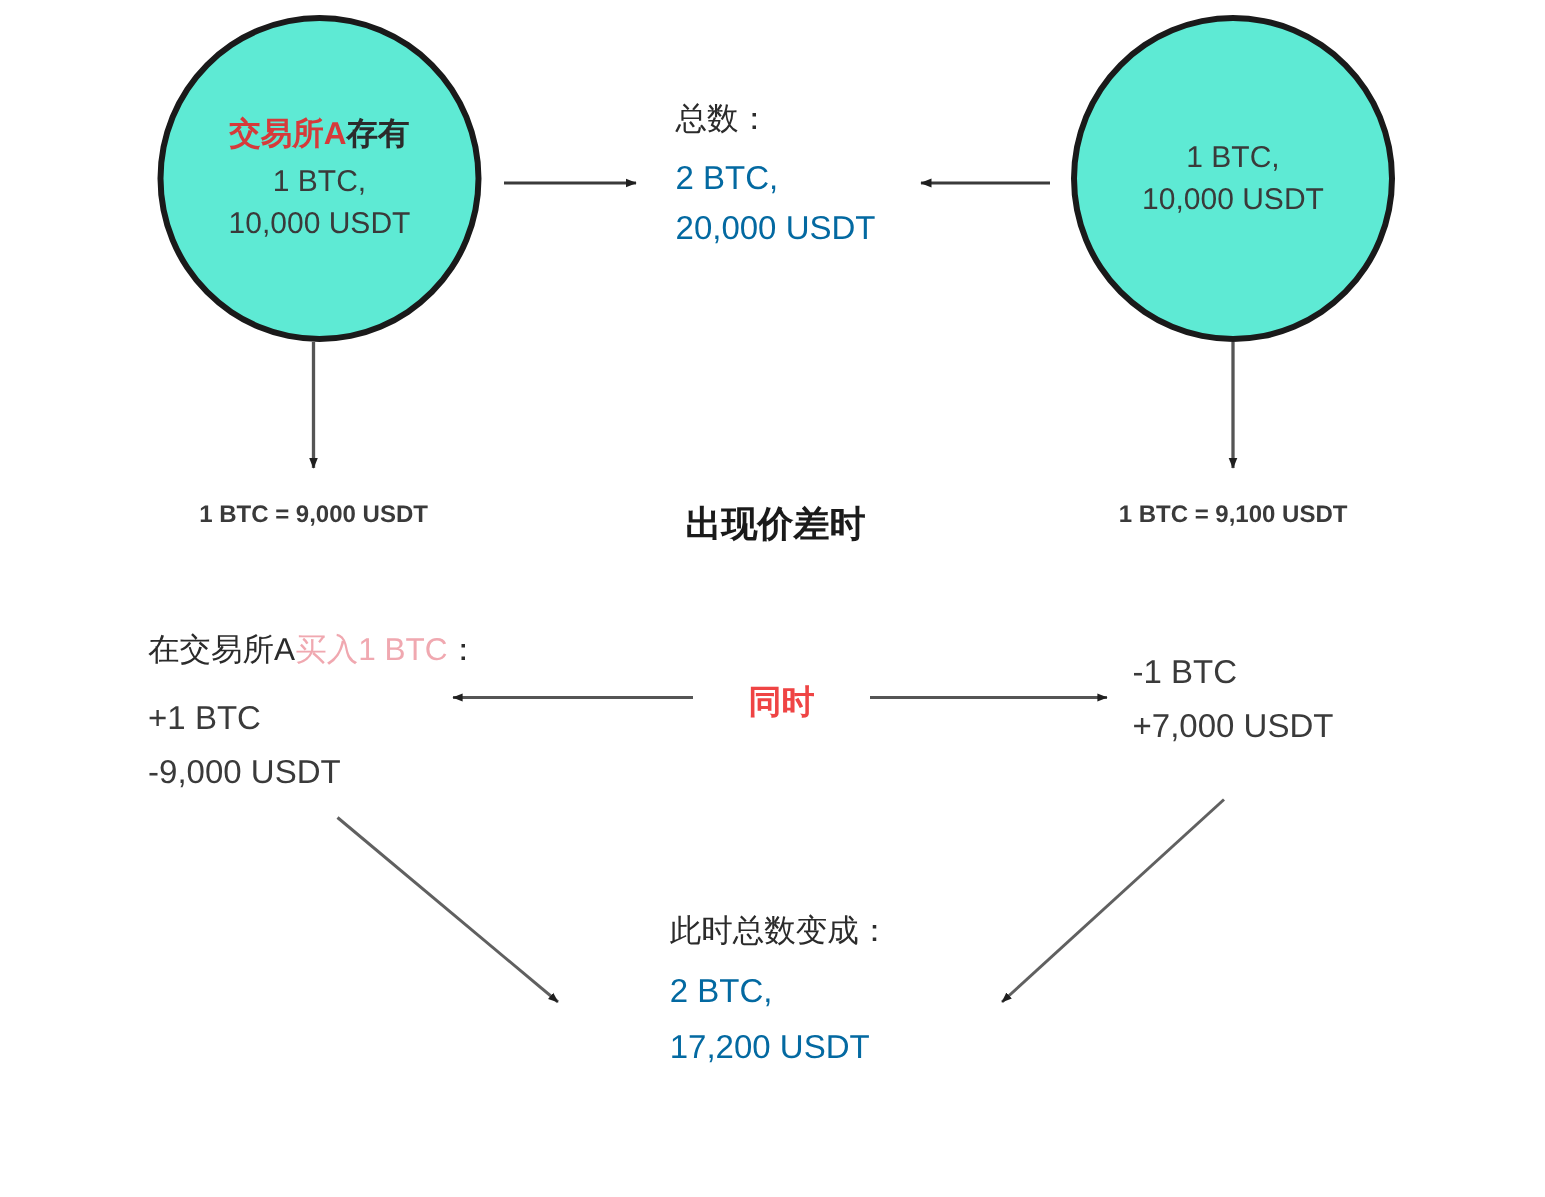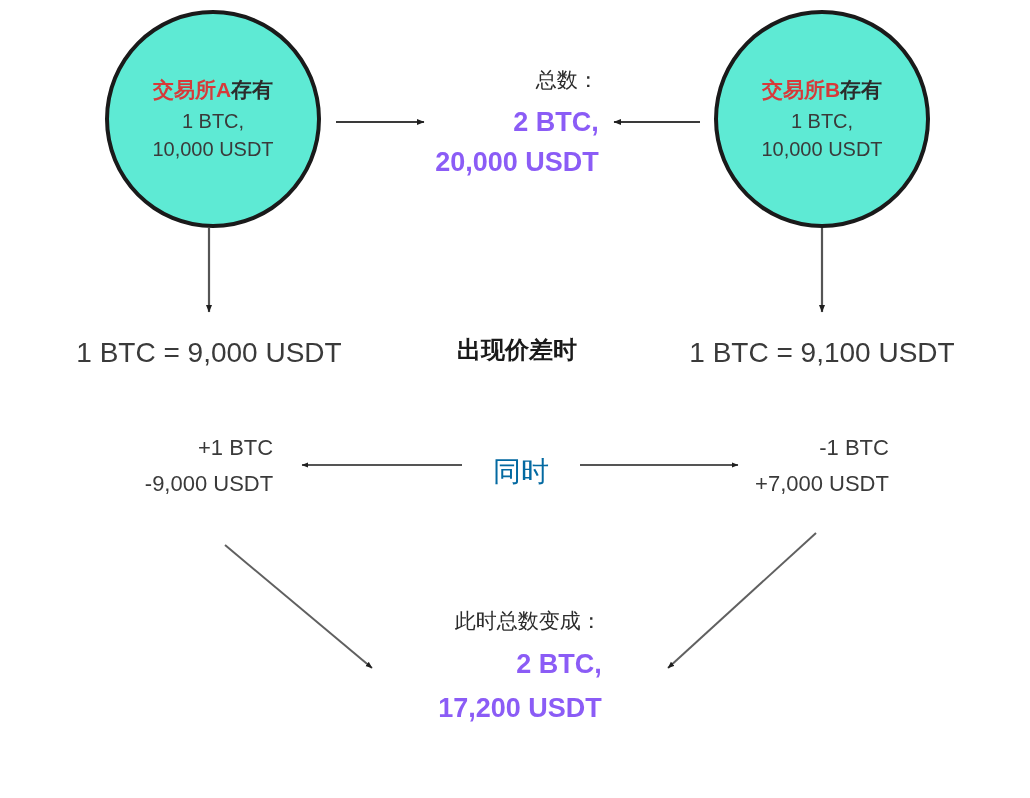--- a/index.html
+++ b/index.html
@@ -62,37 +62,37 @@
     color: #3a3a3a;
   }
 
   
   .txt {
     position: absolute;
     white-space: nowrap;
     line-height: 1.42;
   }
   .center-block {
-    text-align: right;
+    text-align: left;
     transform: translateX(-50%);
   }
 
   .lbl-reg {
     font-size: 21px;
     font-weight: normal;
     color: #2b2b2b;
   }
   .lbl-bold {
-    font-size: 27px;
-    font-weight: bold;
-    color: #8b5cf6;
+    font-size: 22px;
+    font-weight: normal;
+    color: #0369a1;
   }
   .lbl-price {
-    font-size: 28px;
-    font-weight: normal;
+    font-size: 16px;
+    font-weight: bold;
     color: #3a3a3a;
   }
   .lbl-mid-bold {
     font-size: 24px;
     font-weight: bold;
     color: #1a1a1a;
   }
   .lbl-trade {
     font-size: 21px;
     font-weight: normal;
@@ -103,23 +103,23 @@
     font-size: 22px;
     font-weight: normal;
     color: #3a3a3a;
   }
   .lbl-profit {
     font-size: 22px;
     font-weight: bold;
     color: #2a2ac8;
   }
   .lbl-tongshi {
-    font-size: 28px;
-    font-weight: normal;
-    color: #0369a1;
+    font-size: 22px;
+    font-weight: bold;
+    color: #ef4444;
   }
   .stack > div { margin: 1px 0; }
 </style>
 </head>
 <body>
 
 <div id="canvas">
 
   <svg class="arrows" viewBox="0 0 1030 798">
     <defs>
@@ -150,40 +150,40 @@
 
   <div class="ellipse-node" style="left:105px; top:10px; width:216px; height:218px;">
     <div class="line ellipse-title">
       <span class="accent">交易所A</span><span class="plain">存有</span>
     </div>
     <div class="line ellipse-sub">1 BTC,</div>
     <div class="line ellipse-sub">10,000 USDT</div>
   </div>
 
   <div class="ellipse-node" style="left:714px; top:10px; width:216px; height:218px;">
-    <div class="line ellipse-title">
-      <span class="accent">交易所B</span><span class="plain">存有</span>
-    </div>
     <div class="line ellipse-sub">1 BTC,</div>
     <div class="line ellipse-sub">10,000 USDT</div>
   </div>
 
   <div class="txt center-block stack" style="left:517px; top:64px;">
     <div class="lbl-reg">总数：</div>
     <div class="lbl-bold" style="margin-top:8px;">2 BTC,</div>
     <div class="lbl-bold" style="margin-top:2px;">20,000 USDT</div>
   </div>
 
   <div class="txt center-block lbl-price" style="left:209px; top:333px;">1 BTC = 9,000 USDT</div>
 
   <div class="txt center-block lbl-mid-bold" style="left:517px; top:333px;">出现价差时</div>
 
   <div class="txt center-block lbl-price" style="left:822px; top:333px;">1 BTC = 9,100 USDT</div>
 
   <div class="txt center-block stack" style="left:209px; top:418px;">
+    <div class="lbl-trade">
+      <span>在交易所A</span><span class="pinkaccent">买入1 BTC</span><span>：</span>
+    </div>
     <div class="lbl-amount" style="margin-top:14px;">+1 BTC</div>
     <div class="lbl-amount" style="margin-top:5px;">-9,000 USDT</div>
   </div>
 
   <div class="txt center-block stack" style="left:822px; top:418px;">
     <div class="lbl-amount" style="margin-top:14px;">-1 BTC</div>
     <div class="lbl-amount" style="margin-top:5px;">+7,000 USDT</div>
   </div>
 
   <div class="txt center-block lbl-tongshi" style="left:521px; top:452px;">同时</div>

